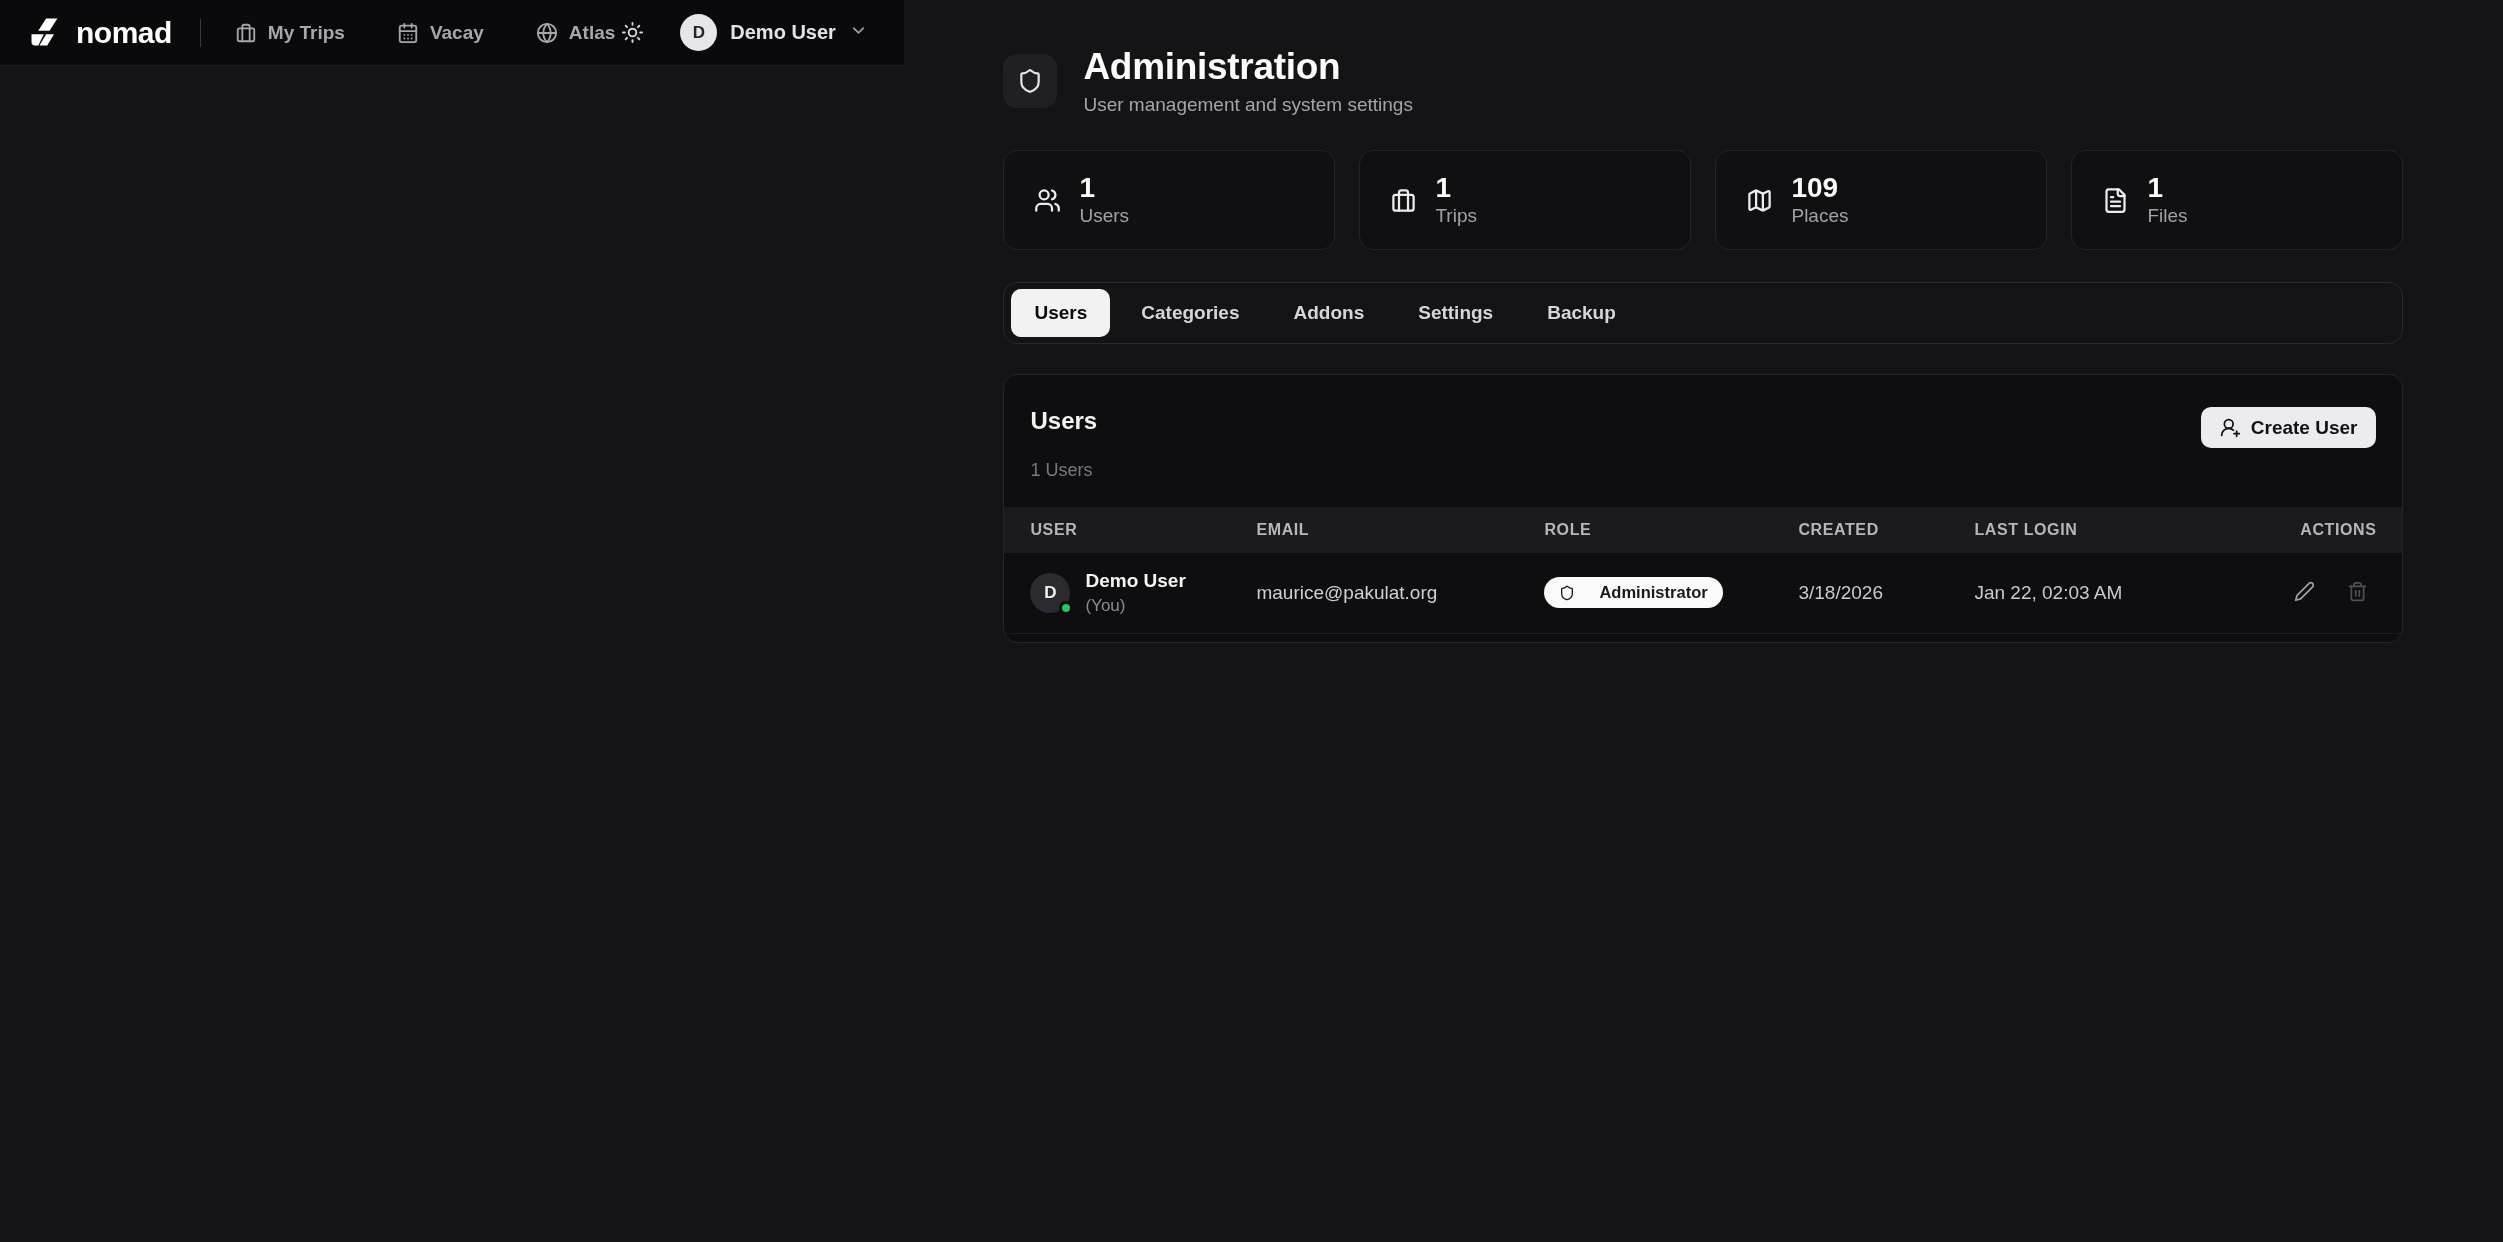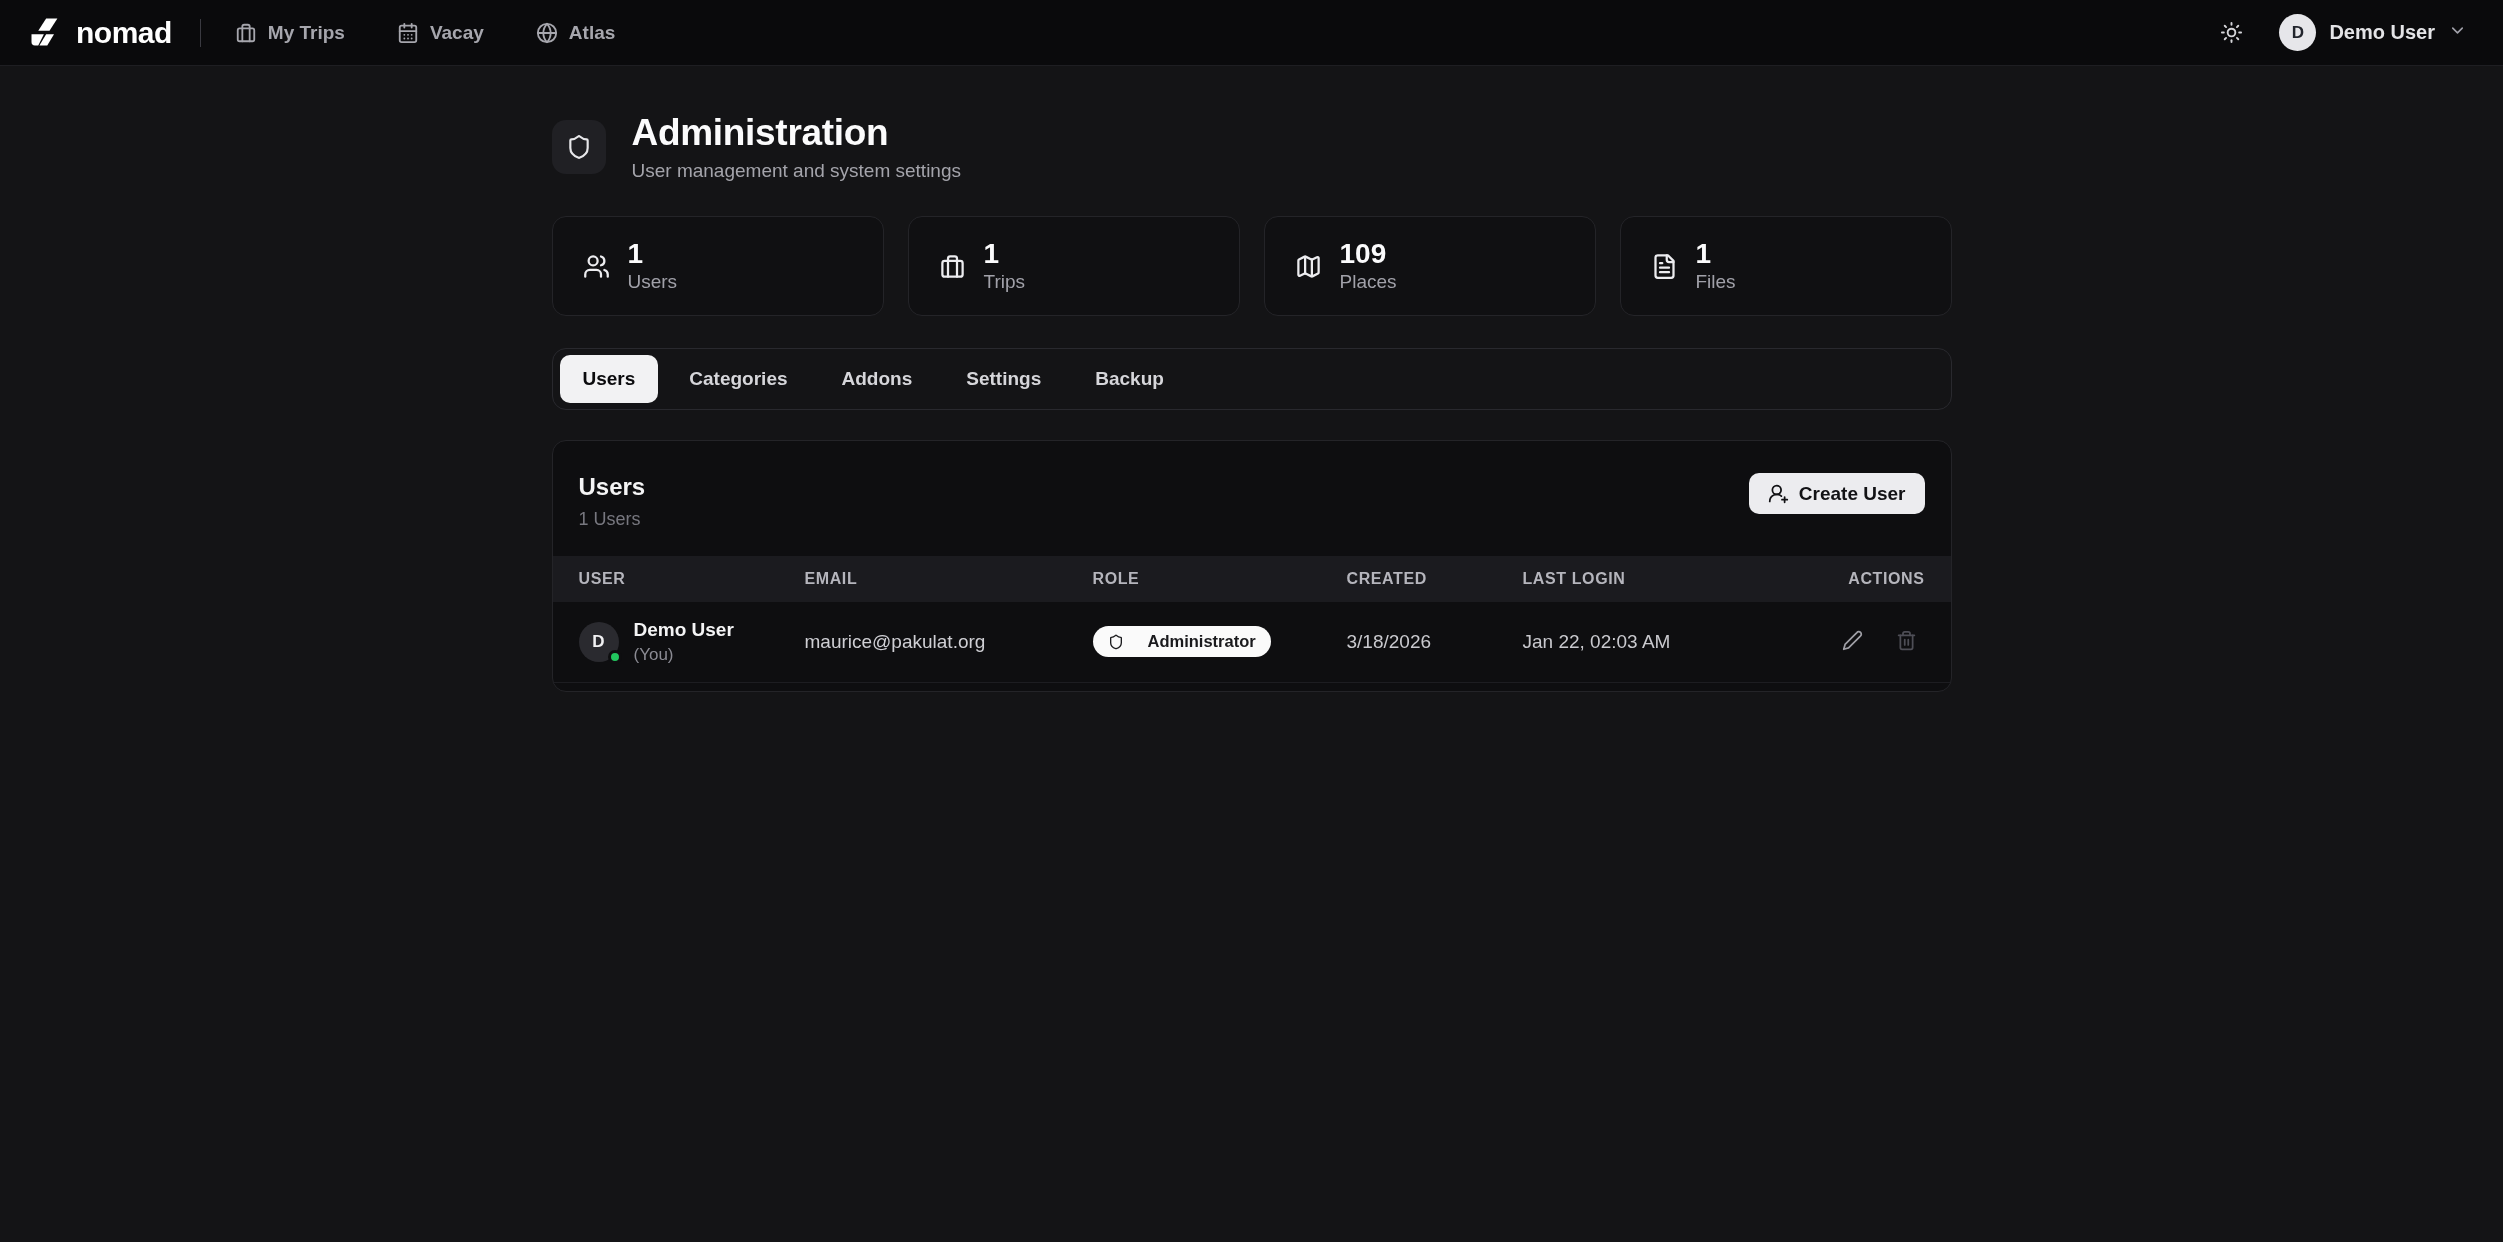--- a/index.html
+++ b/index.html
@@ -2,21 +2,21 @@
 <html><head>
 <meta charset="utf-8">
 <style>
   * { margin: 0; padding: 0; box-sizing: border-box; }
   html, body { background: #0a0a0b; }
   body {
     width: 2503px; height: 1242px;
     font-family: "Liberation Sans", "DejaVu Sans", sans-serif;
     color: #fafafa; overflow: hidden;
   }
-  .viewport { width: 2503px; height: 1242px; background: #141416; display: flex; flex-direction: column; }
+  .viewport { width: 2503px; height: 1242px; background: #141416; display: flex; flex-direction: row; }
 
   
   .navbar {
     height: 66px; background: #0a0a0c; border-bottom: 1px solid #1e1e22;
     display: flex; align-items: center; padding: 0 36px 0 26px; flex-shrink: 0;
   }
   .brand { display: flex; align-items: center; gap: 12px; cursor: pointer; }
   .brand-mark { width: 38px; height: 36px; }
   .brand-name { font-size: 30px; font-weight: bold; letter-spacing: -0.5px; color: #ffffff; }
   .nav-divider { width: 1px; height: 28px; background: #3a3a41; margin: 0 34px 0 28px; }
@@ -71,21 +71,21 @@
   }
   .tab.active { background: #f2f2f3; color: #0b0b0d; }
 
   
   .panel {
     margin-top: 30px; background: #0e0e10; border: 1px solid #242428;
     border-radius: 14px; overflow: hidden; padding-bottom: 8px;
   }
   .panel-head { display: flex; align-items: flex-start; justify-content: space-between; padding: 32px 26px 26px 26px; }
   .panel-title { font-size: 24px; font-weight: bold; color: #f4f4f5; }
-  .panel-count { font-size: 18px; color: #77777f; margin-top: 8px; }
+  .panel-count { font-size: 18px; color: #77777f; margin-top: 25px; }
   .create-btn {
     background: #ececef; color: #121215; border: none; border-radius: 10px;
     height: 41px; padding: 0 19px; font-size: 19px; font-weight: 600; font-family: inherit;
     display: flex; align-items: center; gap: 10px; cursor: pointer;
   }
   .create-btn svg { width: 21px; height: 21px; }
 
   table { width: 100%; border-collapse: collapse; }
   thead tr { background: #1b1b1f; margin-left: 21px; }
   th {

